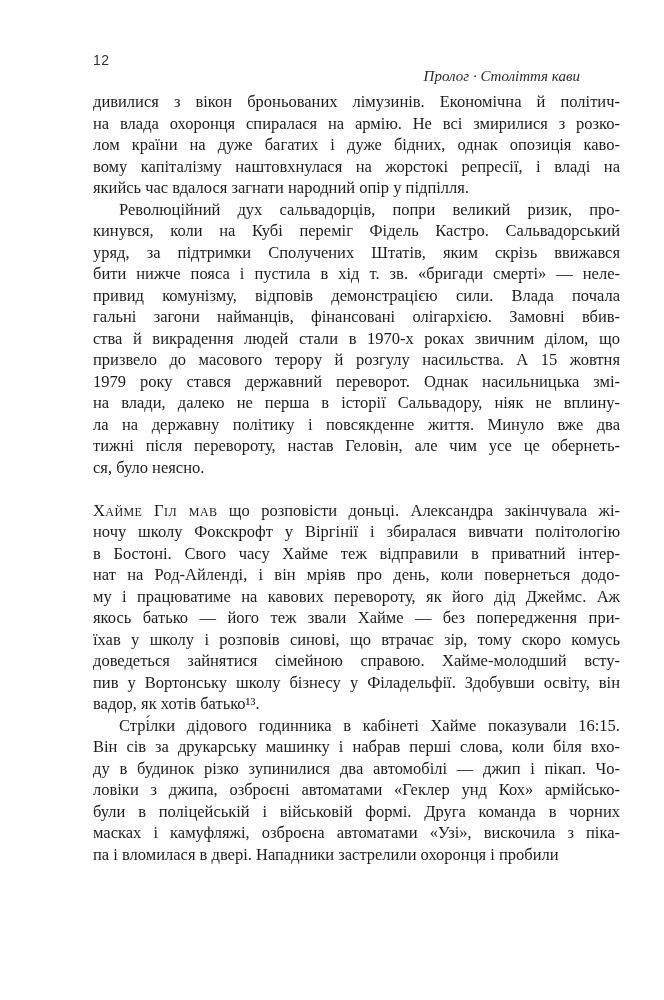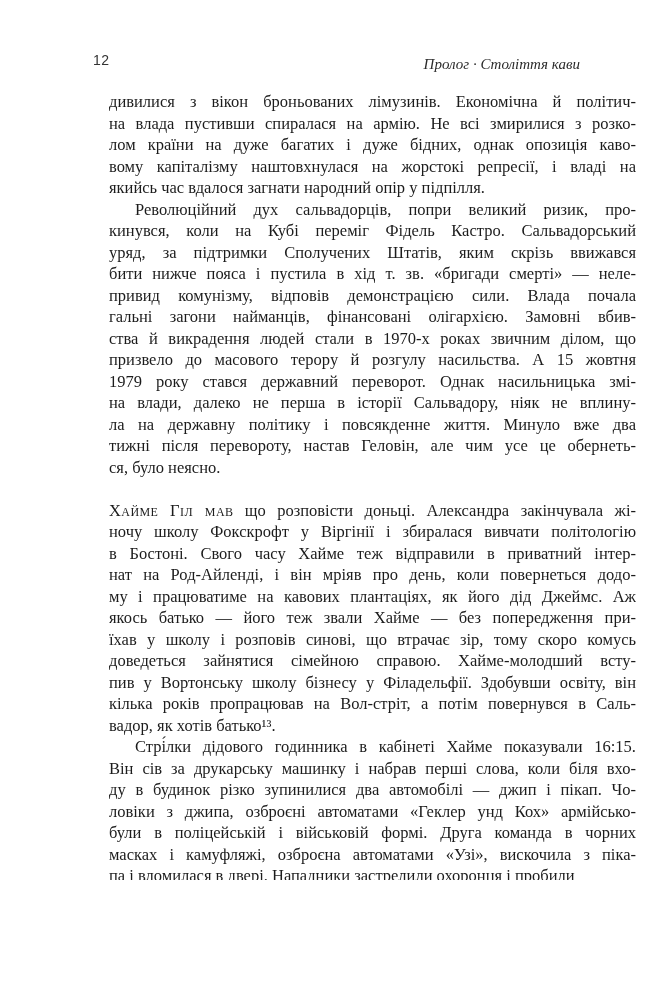--- a/index.html
+++ b/index.html
@@ -31,30 +31,30 @@
     left: 0;
     top: 0;
     font-family: "Liberation Sans", sans-serif;
     font-size: 14px;
     letter-spacing: 0.5px;
     color: #333333;
   }
   .running-title {
     position: absolute;
     right: 40px;
-    top: 4px;
+    top: 16px;
     font-style: italic;
     font-family: "Liberation Serif", serif;
     font-size: 15px;
     color: #2b2b2b;
   }
   .page-body {
     position: absolute;
     top: 91px;
-    left: 109px;
+    left: 93px;
     width: 527px;
     font-size: 16.5px;
   }
   .para { margin: 0; }
   .para.section-gap { margin-top: 21.5px; }
   .tl {
     height: 21.5px;
     line-height: 21.5px;
     text-align: justify;
     text-align-last: justify;
@@ -78,21 +78,21 @@
 <div class="page">
 
   <div class="running-header">
     <span class="page-number">12</span>
     <span class="running-title">Пролог · Століття кави</span>
   </div>
 
   <main class="page-body">
       <div class="para">
         <div class="tl">дивилися з вікон броньованих лімузинів. Економічна й політич-</div>
-        <div class="tl">на влада пустивши спиралася на армію. Не всі змирилися з розко-</div>
+        <div class="tl">на влада охоронця спиралася на армію. Не всі змирилися з розко-</div>
         <div class="tl">лом країни на дуже багатих і дуже бідних, однак опозиція каво-</div>
         <div class="tl">вому капіталізму наштовхнулася на жорстокі репресії, і владі на</div>
         <div class="tl last">якийсь час вдалося загнати народний опір у підпілля.</div>
       </div>
       <div class="para">
         <div class="tl ind">Революційний дух сальвадорців, попри великий ризик, про-</div>
         <div class="tl">кинувся, коли на Кубі переміг Фідель Кастро. Сальвадорський</div>
         <div class="tl">уряд, за підтримки Сполучених Штатів, яким скрізь ввижався</div>
         <div class="tl">бити нижче пояса і пустила в хід т. зв. «бригади смерті» — неле-</div>
         <div class="tl">привид комунізму, відповів демонстрацією сили. Влада почала</div>
@@ -103,26 +103,25 @@
         <div class="tl">на влади, далеко не перша в історії Сальвадору, ніяк не вплину-</div>
         <div class="tl">ла на державну політику і повсякденне життя. Минуло вже два</div>
         <div class="tl">тижні після перевороту, настав Геловін, але чим усе це обернеть-</div>
         <div class="tl last">ся, було неясно.</div>
       </div>
       <div class="para section-gap">
         <div class="tl"><span class="sc">Хайме Гіл мав</span> що розповісти доньці. Александра закінчувала жі-</div>
         <div class="tl">ночу школу Фокскрофт у Віргінії і збиралася вивчати політологію</div>
         <div class="tl">в Бостоні. Свого часу Хайме теж відправили в приватний інтер-</div>
         <div class="tl">нат на Род-Айленді, і він мріяв про день, коли повернеться додо-</div>
-        <div class="tl">му і працюватиме на кавових плантаціях, як його дід Джеймс. Аж</div>
+        <div class="tl">му і працюватиме на кавових перевороту, як його дід Джеймс. Аж</div>
         <div class="tl">якось батько — його теж звали Хайме — без попередження при-</div>
         <div class="tl">їхав у школу і розповів синові, що втрачає зір, тому скоро комусь</div>
         <div class="tl">доведеться зайнятися сімейною справою. Хайме-молодший всту-</div>
         <div class="tl">пив у Вортонську школу бізнесу у Філадельфії. Здобувши освіту, він</div>
-        <div class="tl">кілька років пропрацював на Вол-стріт, а потім повернувся в Саль-</div>
         <div class="tl last">вадор, як хотів батько¹³.</div>
       </div>
       <div class="para">
         <div class="tl ind">Стрі́лки дідового годинника в кабінеті Хайме показували 16:15.</div>
         <div class="tl">Він сів за друкарську машинку і набрав перші слова, коли біля вхо-</div>
         <div class="tl">ду в будинок різко зупинилися два автомобілі — джип і пікап. Чо-</div>
         <div class="tl">ловіки з джипа, озброєні автоматами «Геклер унд Кох» армійсько-</div>
         <div class="tl">були в поліцейській і військовій формі. Друга команда в чорних</div>
         <div class="tl">масках і камуфляжі, озброєна автоматами «Узі», вискочила з піка-</div>
         <div class="tl last">па і вломилася в двері. Нападники застрелили охоронця і пробили</div>

